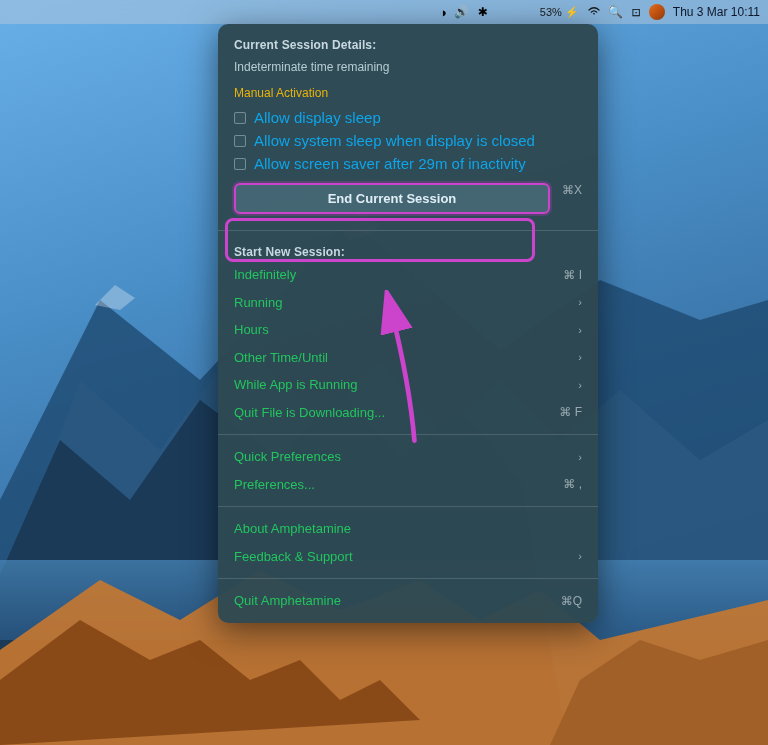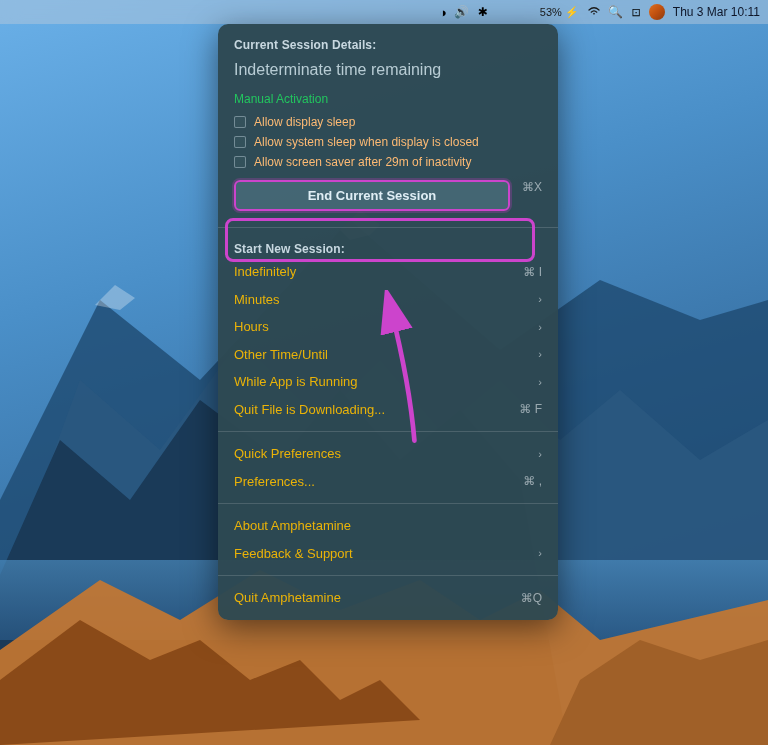--- a/index.html
+++ b/index.html
@@ -70,21 +70,21 @@
       font-size: 12px;
       color: #0f172a;
       font-weight: 400;
     }
 
     
     .dropdown {
       position: absolute;
       top: 24px;
       left: 218px;
-      width: 340px;
+      width: 380px;
       background: rgba(45, 72, 82, 0.97);
       border-radius: 10px;
       overflow: hidden;
       z-index: 200;
       color: #e8e8e8;
       font-size: 13px;
       box-shadow: 0 8px 32px rgba(0,0,0,0.5);
     }
 
     .section {
@@ -106,21 +106,21 @@
     .menu-item {
       display: flex;
       align-items: center;
       justify-content: space-between;
       padding: 4px 16px;
       cursor: pointer;
       line-height: 1.5;
     }
 
     .menu-item-label {
-      color: #eab308;
+      color: #22c55e;
       font-size: 13px;
     }
 
     .menu-item-shortcut {
       color: rgba(200, 210, 215, 0.7);
       font-size: 12px;
       display: flex;
       align-items: center;
       gap: 2px;
     }
@@ -141,22 +141,22 @@
     .checkbox {
       width: 12px;
       height: 12px;
       border: 1px solid rgba(180,200,210,0.5);
       border-radius: 2px;
       background: rgba(60,90,100,0.4);
       flex-shrink: 0;
     }
 
     .checkbox-label {
-      color: #fdba74;
-      font-size: 12px;
+      color: #0ea5e9;
+      font-size: 15px;
     }
 
     
     .end-session-row {
       padding: 8px 16px;
       display: flex;
       align-items: flex-start;
       justify-content: space-between;
     }
 
@@ -306,24 +306,24 @@
 
     <span class="menubar-clock">Thu 3 Mar  10:11</span>
   </div>
 </div>
 
 <div class="dropdown">
 
   <div class="section">
     <div class="section-header">Current Session Details:</div>
     <div class="menu-item">
-      <span class="menu-item-label" style="color:#b8ccd4; font-size:16px;">Indeterminate time remaining</span>
-    </div>
-    <div class="menu-item">
-      <span class="menu-item-label" style="color:#22c55e; font-size:12px;text-align:right;">Manual Activation</span>
+      <span class="menu-item-label" style="color:#b8ccd4; font-size:12px;">Indeterminate time remaining</span>
+    </div>
+    <div class="menu-item">
+      <span class="menu-item-label" style="color:#eab308; font-size:12px;text-align:right;">Manual Activation</span>
     </div>
 
     <div class="checkbox-item">
       <div class="checkbox"></div>
       <span class="checkbox-label">Allow display sleep</span>
     </div>
     <div class="checkbox-item">
       <div class="checkbox"></div>
       <span class="checkbox-label">Allow system sleep when display is closed</span>
     </div>
@@ -339,21 +339,21 @@
   </div>
 
   <div class="section section-divider">
     <div class="section-header">Start New Session:</div>
 
     <div class="menu-item">
       <span class="menu-item-label">Indefinitely</span>
       <span class="menu-item-shortcut">⌘ I</span>
     </div>
     <div class="menu-item">
-      <span class="menu-item-label">Minutes</span>
+      <span class="menu-item-label">Running</span>
       <span class="chevron">›</span>
     </div>
     <div class="menu-item">
       <span class="menu-item-label">Hours</span>
       <span class="chevron">›</span>
     </div>
     <div class="menu-item">
       <span class="menu-item-label">Other Time/Until</span>
       <span class="chevron">›</span>
     </div>

